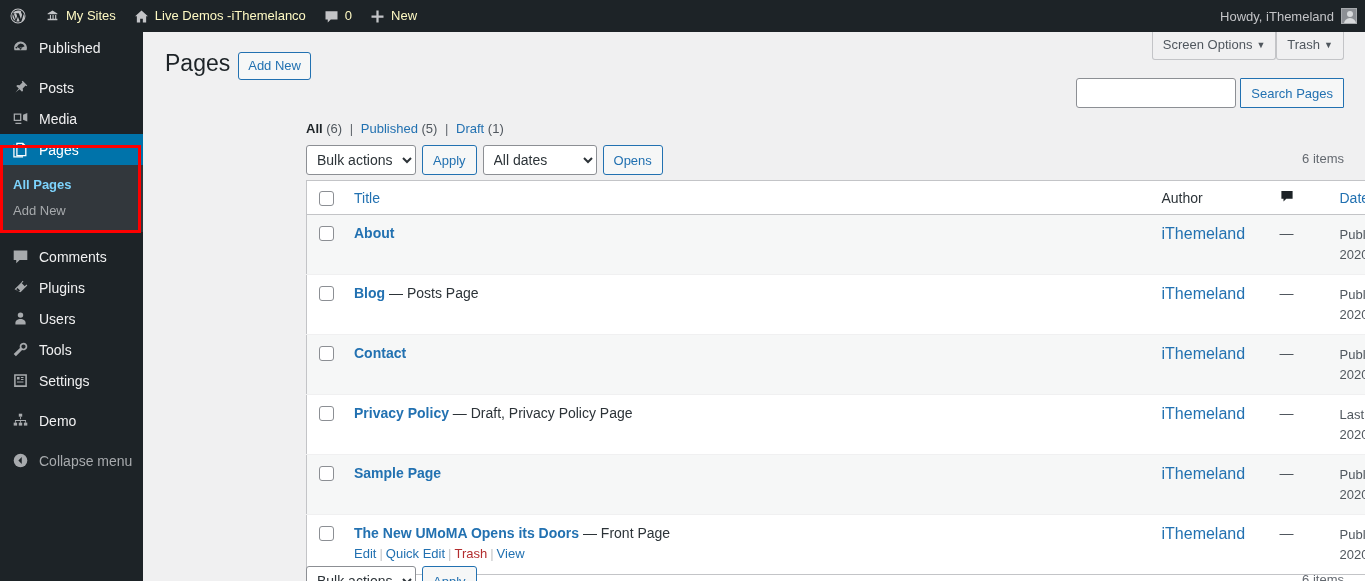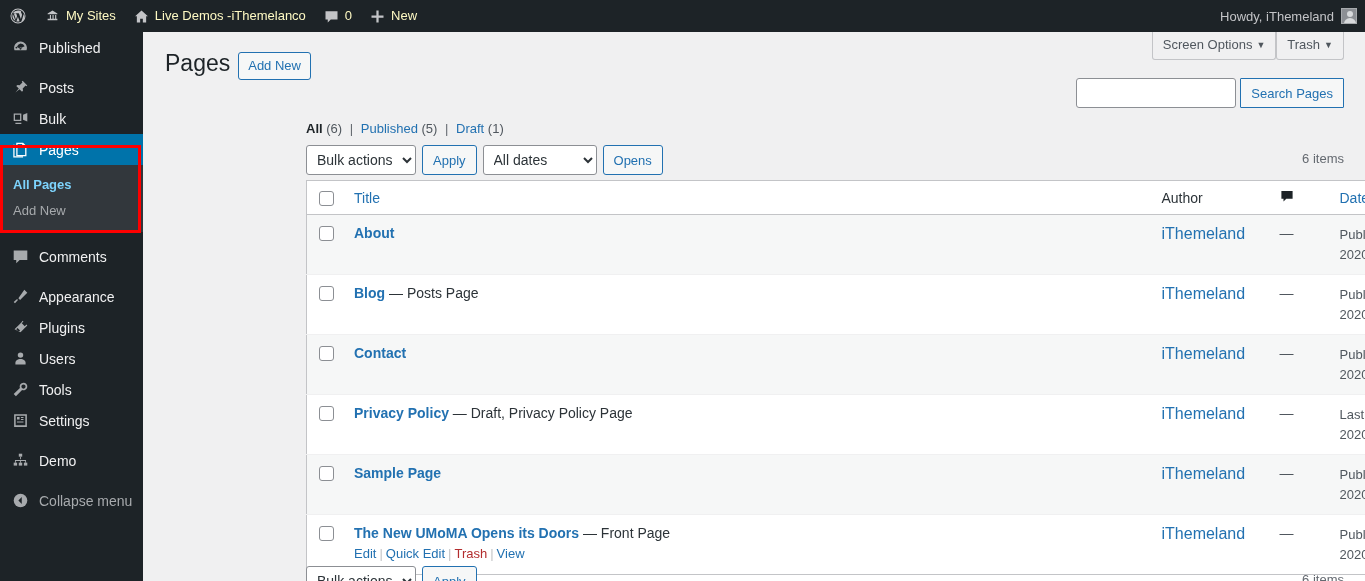--- a/index.html
+++ b/index.html
@@ -245,21 +245,21 @@
     </span>
     <span class="mlabel">Posts</span>
   </div>
 
   <div class="menu-item">
     <span class="micon">
       <svg width="17" height="17" viewBox="0 0 20 20">
           <path d="M2 4h9v9H2V4zm1.5 1.5v6h6v-6h-6zM13 5.5l5-2v10l-5-2V5.5zM4 15h7v1.5H4V15z"></path>
         </svg>
     </span>
-    <span class="mlabel">Bulk</span>
+    <span class="mlabel">Media</span>
   </div>
 
   <div class="menu-item active">
     <span class="micon">
       <svg width="17" height="17" viewBox="0 0 20 20">
           <path d="M5 2h8l4 4v12H5V2zm1.5 1.5v13h9V7h-3.5V3.5h-5.5z"></path>
           <path d="M3 4.5v13.5h10v1.5H1.5V4.5H3z"></path>
         </svg>
     </span>
     <span class="mlabel">Pages</span>
@@ -272,28 +272,20 @@
 
   <div class="menu-item sep-top">
     <span class="micon">
       <svg width="17" height="17" viewBox="0 0 20 20">
           <path d="M2 3h16v11H9l-4 4v-4H2V3z"></path>
         </svg>
     </span>
     <span class="mlabel">Comments</span>
   </div>
 
-  <div class="menu-item sep-top">
-    <span class="micon">
-      <svg width="17" height="17" viewBox="0 0 20 20">
-          <path d="M14.5 2L18 5.5l-8.5 8.5-2-2L14.5 2zM6 13l1 1-3.5 4L2 16.5 6 13z"></path>
-        </svg>
-    </span>
-    <span class="mlabel">Appearance</span>
-  </div>
 
   <div class="menu-item">
     <span class="micon">
       <svg width="17" height="17" viewBox="0 0 20 20">
           <path d="M12.5 2l1 1-2 2 3.5 3.5 2-2 1 1-8 8L3 12l8-8 1.5-2zM5 12l3 3 1.5-1.5-3-3L5 12z"></path>
         </svg>
     </span>
     <span class="mlabel">Plugins</span>
   </div>
 

